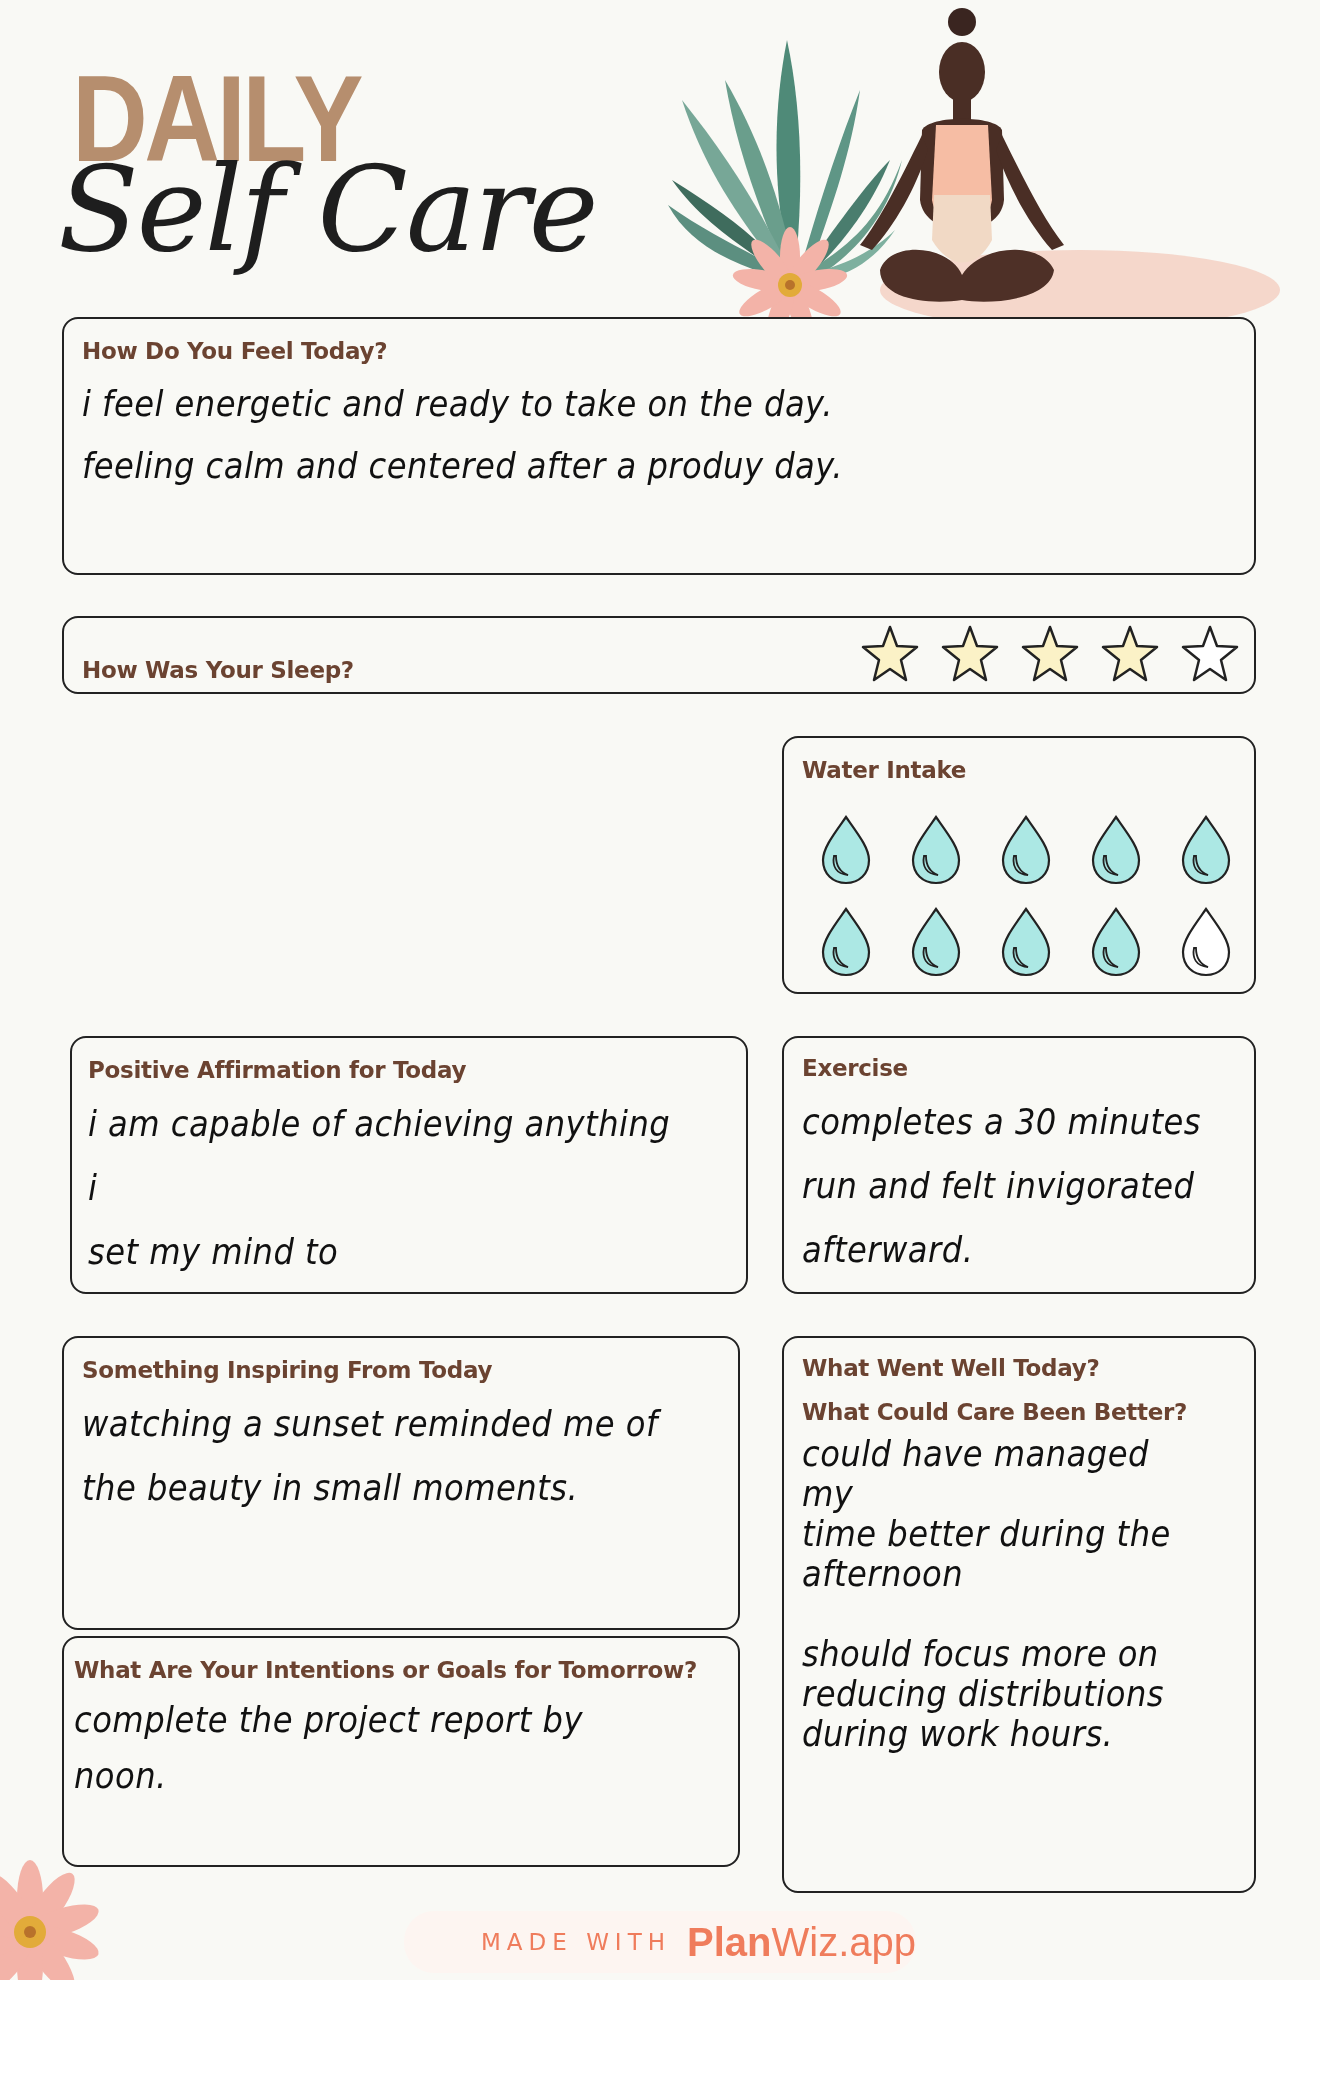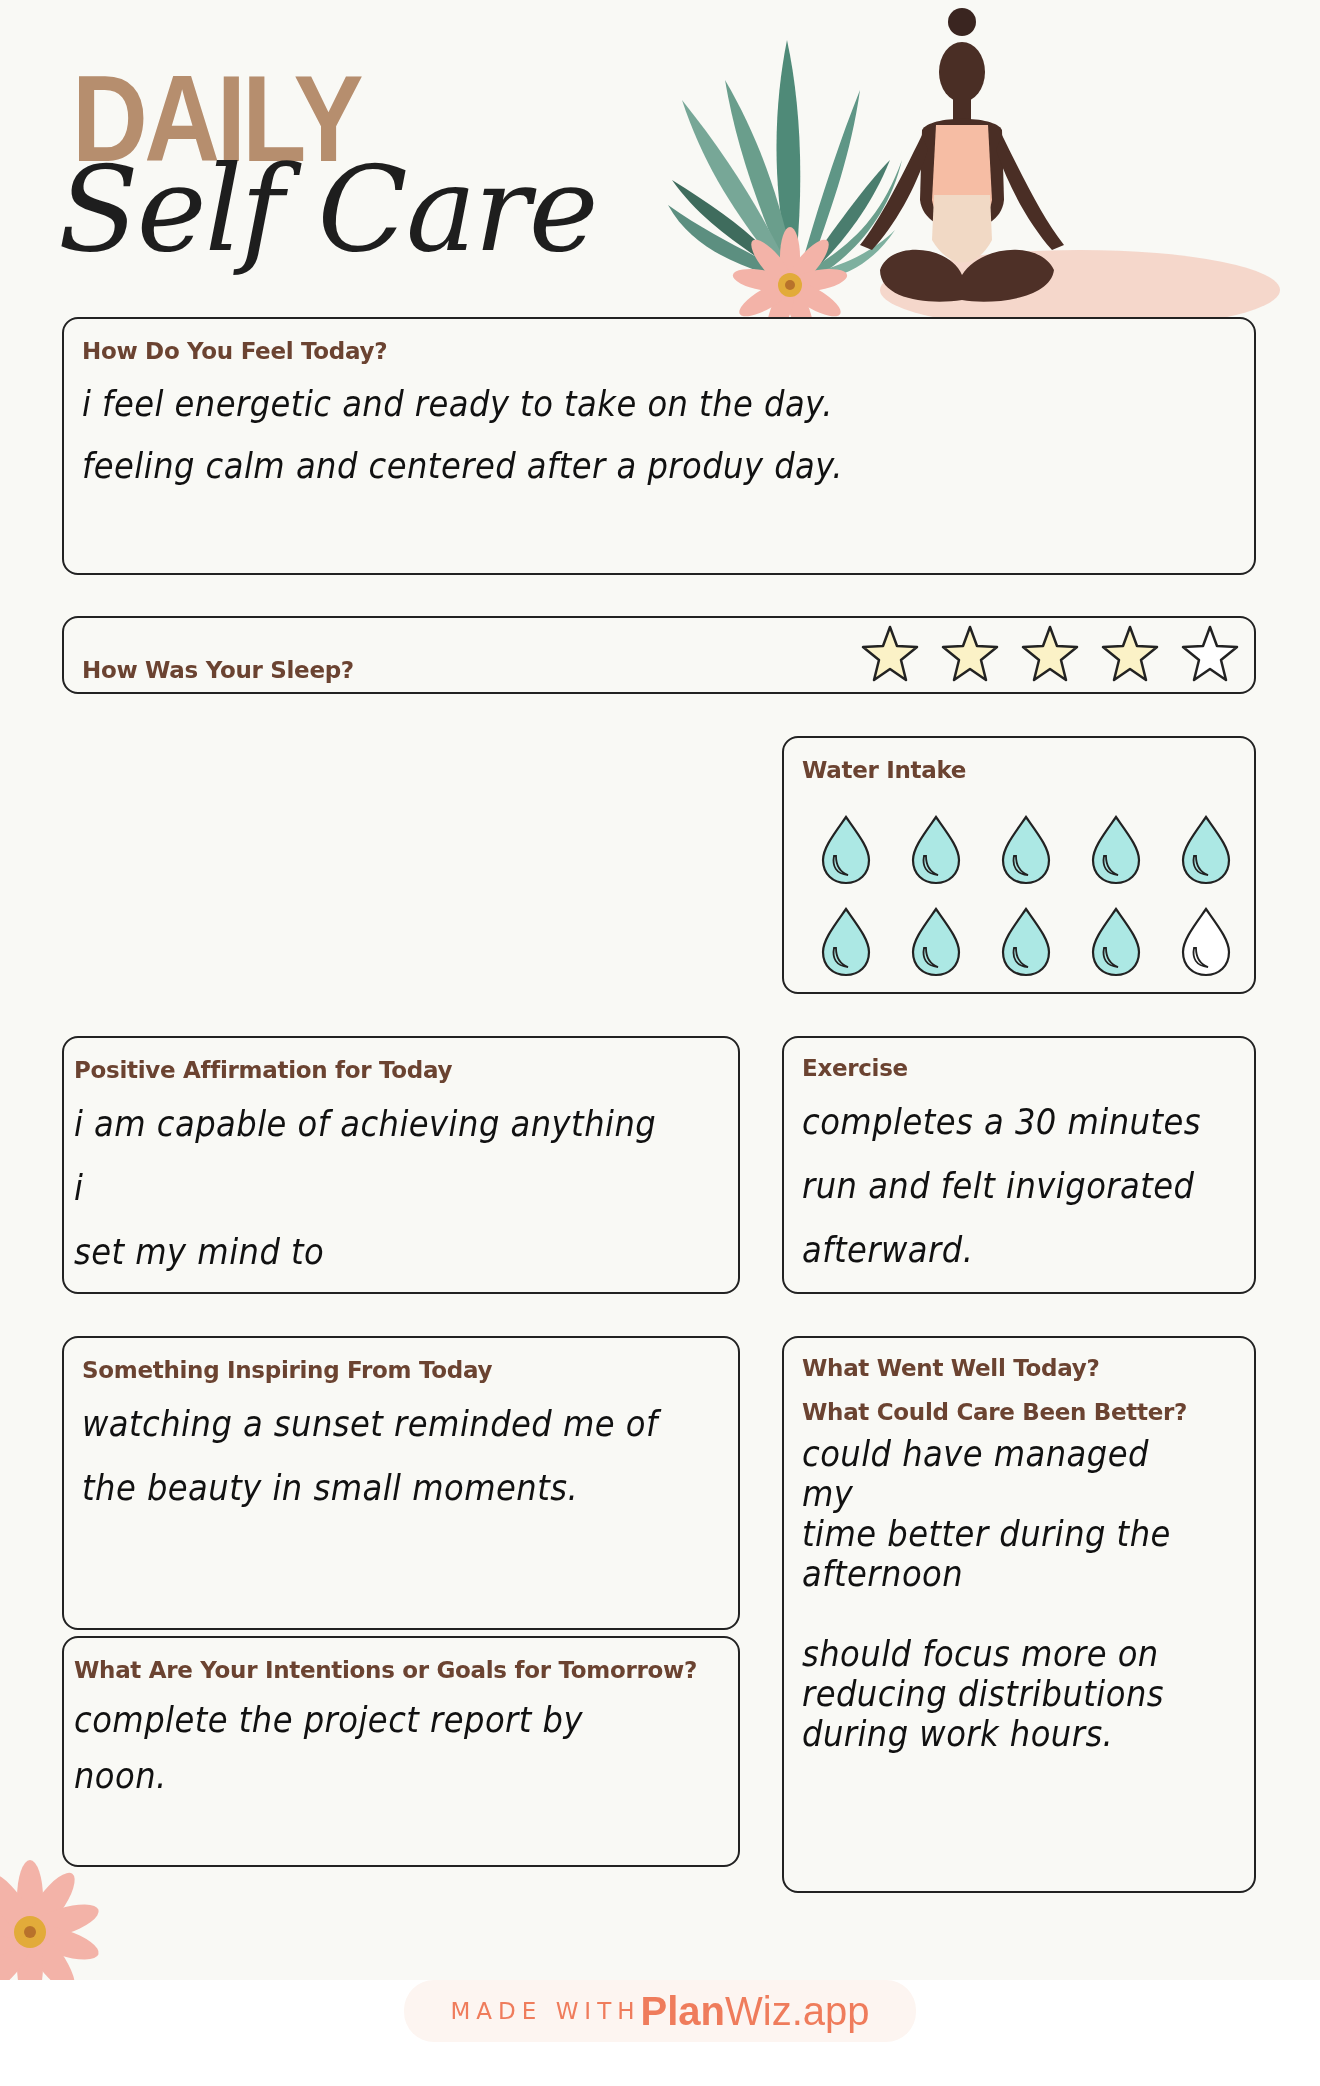--- a/index.html
+++ b/index.html
@@ -26,22 +26,22 @@
   }
   .hand {
     font-family: "DejaVu Sans", sans-serif; font-style: italic; color: #111;
     font-size: 35px; line-height: 64px; letter-spacing: 0.5px; transform: scaleX(0.92); transform-origin: left;
     white-space: pre-wrap;
   }
   .hand.tight { line-height: 40px; }
   .stars { position: absolute; right: 14px; top: 6px; display: flex; gap: 20px; }
   .drops { display: grid; grid-template-columns: repeat(5, 52px); column-gap: 38px; row-gap: 20px; margin-top: 22px; margin-left: 18px; }
   .footer-pill {
-    position: absolute; left: 404px; top: 1980px; width: 512px; height: 62px; border-radius: 30px;
-    background: #fdf5f1; display: flex; align-items: center; justify-content: center; 
+    position: absolute; left: 404px; top: 1911px; width: 512px; height: 62px; border-radius: 30px;
+    background: #fdf5f1; display: flex; align-items: center; justify-content: flex-end; gap: 16px;
   }
   .made { font-family: "DejaVu Sans", sans-serif; font-size: 23px; letter-spacing: 6px; color: #ef7c5c; }
   .brand { font-family: "Liberation Sans", sans-serif; font-size: 40px; color: #ef7c5c; }
   .brand b { font-weight: bold; margin-top: 16px; }
 </style>
 </head>
 <body>
 
 <div class="page">
 
@@ -158,21 +158,21 @@
           <path d="M26 3 C38 20 49 34 49 46 C49 60 39 69 26 69 C13 69 3 60 3 46 C3 34 14 20 26 3 Z" fill="#ace8e4" stroke="#222" stroke-width="2.2"></path>
           <path d="M14 42 C12 52 16 60 28 61 C20 58 16 52 16 42 Z" fill="none" stroke="#222" stroke-width="1.8"></path>
         </svg>
       <svg width="52" height="72" viewBox="0 0 52 72">
           <path d="M26 3 C38 20 49 34 49 46 C49 60 39 69 26 69 C13 69 3 60 3 46 C3 34 14 20 26 3 Z" fill="#ffffff" stroke="#222" stroke-width="2.2"></path>
           <path d="M14 42 C12 52 16 60 28 61 C20 58 16 52 16 42 Z" fill="none" stroke="#222" stroke-width="1.8"></path>
         </svg>
     </div>
   </div>
 
-  <div class="card" style="left:62px; top:1036px; width:678px; height:258px; padding:10px 10px;">
+  <div class="card" style="left:70px; top:1036px; width:678px; height:258px; padding:10px 16px;">
     <h2>Positive Affirmation for Today</h2>
     <div class="hand">i am capable of achieving anything i</div>
     <div class="hand">set my mind to</div>
   </div>
 
   <div class="card" style="left:782px; top:1036px; width:474px; height:258px; padding:8px 18px;">
     <h2>Exercise</h2>
     <div class="hand">completes a 30 minutes</div>
     <div class="hand">run and felt invigorated</div>
     <div class="hand">afterward.</div>

